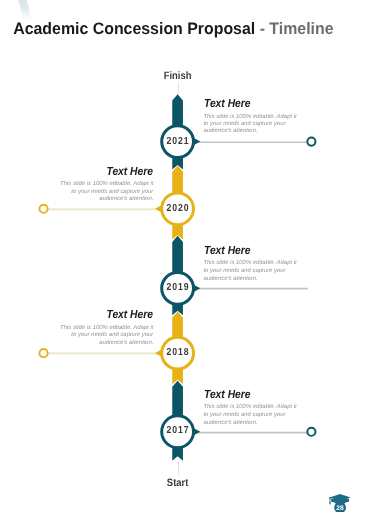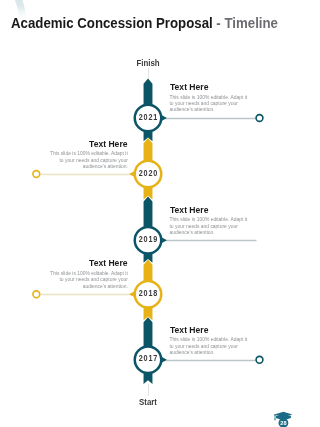--- a/index.html
+++ b/index.html
@@ -8,21 +8,21 @@
   .slide{position:absolute;left:0;top:0;width:296px;height:427px;}
   .bgdeco{position:absolute;left:0;top:0;width:296px;height:427px;pointer-events:none;}
   .title{position:absolute;left:11px;top:16.7px;font-size:13.8px;font-weight:bold;
          color:#1a1a1c;white-space:nowrap;transform:scaleX(0.96);transform-origin:0 0;
          line-height:14px;}
   .title .sub{color:#6c6d70;}
   .tlsvg{position:absolute;left:0;top:0;width:296px;height:427px;}
   .endlbl{position:absolute;font-size:8.9px;font-weight:bold;color:#3b3b3d;
           text-align:center;width:120px;left:88px;line-height:9px;
           transform:scaleX(0.885);transform-origin:50% 0;}
-  .blk{position:absolute;width:80.5px;}
+  .blk{position:absolute;width:80.5px;font-style:italic;}
   .blk .h{font-size:9.7px;font-weight:bold;color:#1a1a1c;line-height:7.2px;display:block;
           transform:scaleX(0.885);}
   .blk.r .h{transform-origin:0 0;}
   .blk.l .h{transform-origin:100% 0;}
   .blk .p{margin-top:4.2px;font-size:4.95px;line-height:6.45px;color:#909295;display:block;}
   .blk.r{text-align:left;}
   .blk.l{text-align:right;}
   .yearlbl{position:absolute;font-size:8.5px;font-weight:bold;letter-spacing:0.9px;
            color:#3a3a3c;text-align:center;width:44px;line-height:8.5px;text-indent:0.9px;
            transform:scaleX(0.85);transform-origin:50% 0;}

